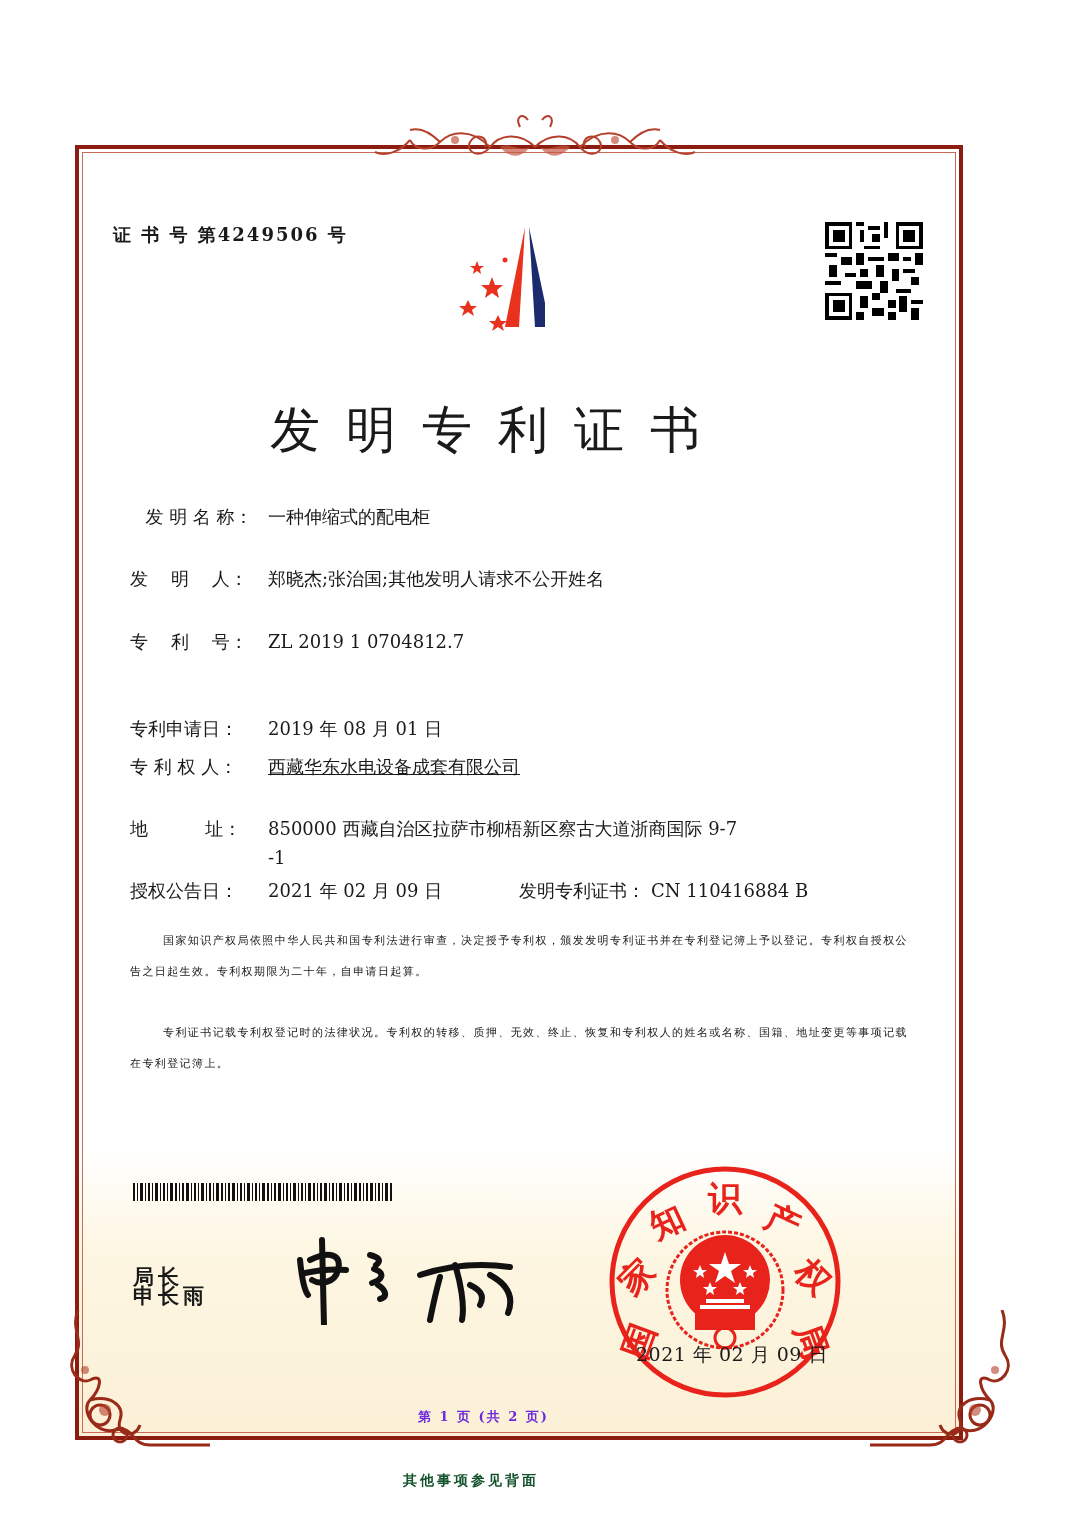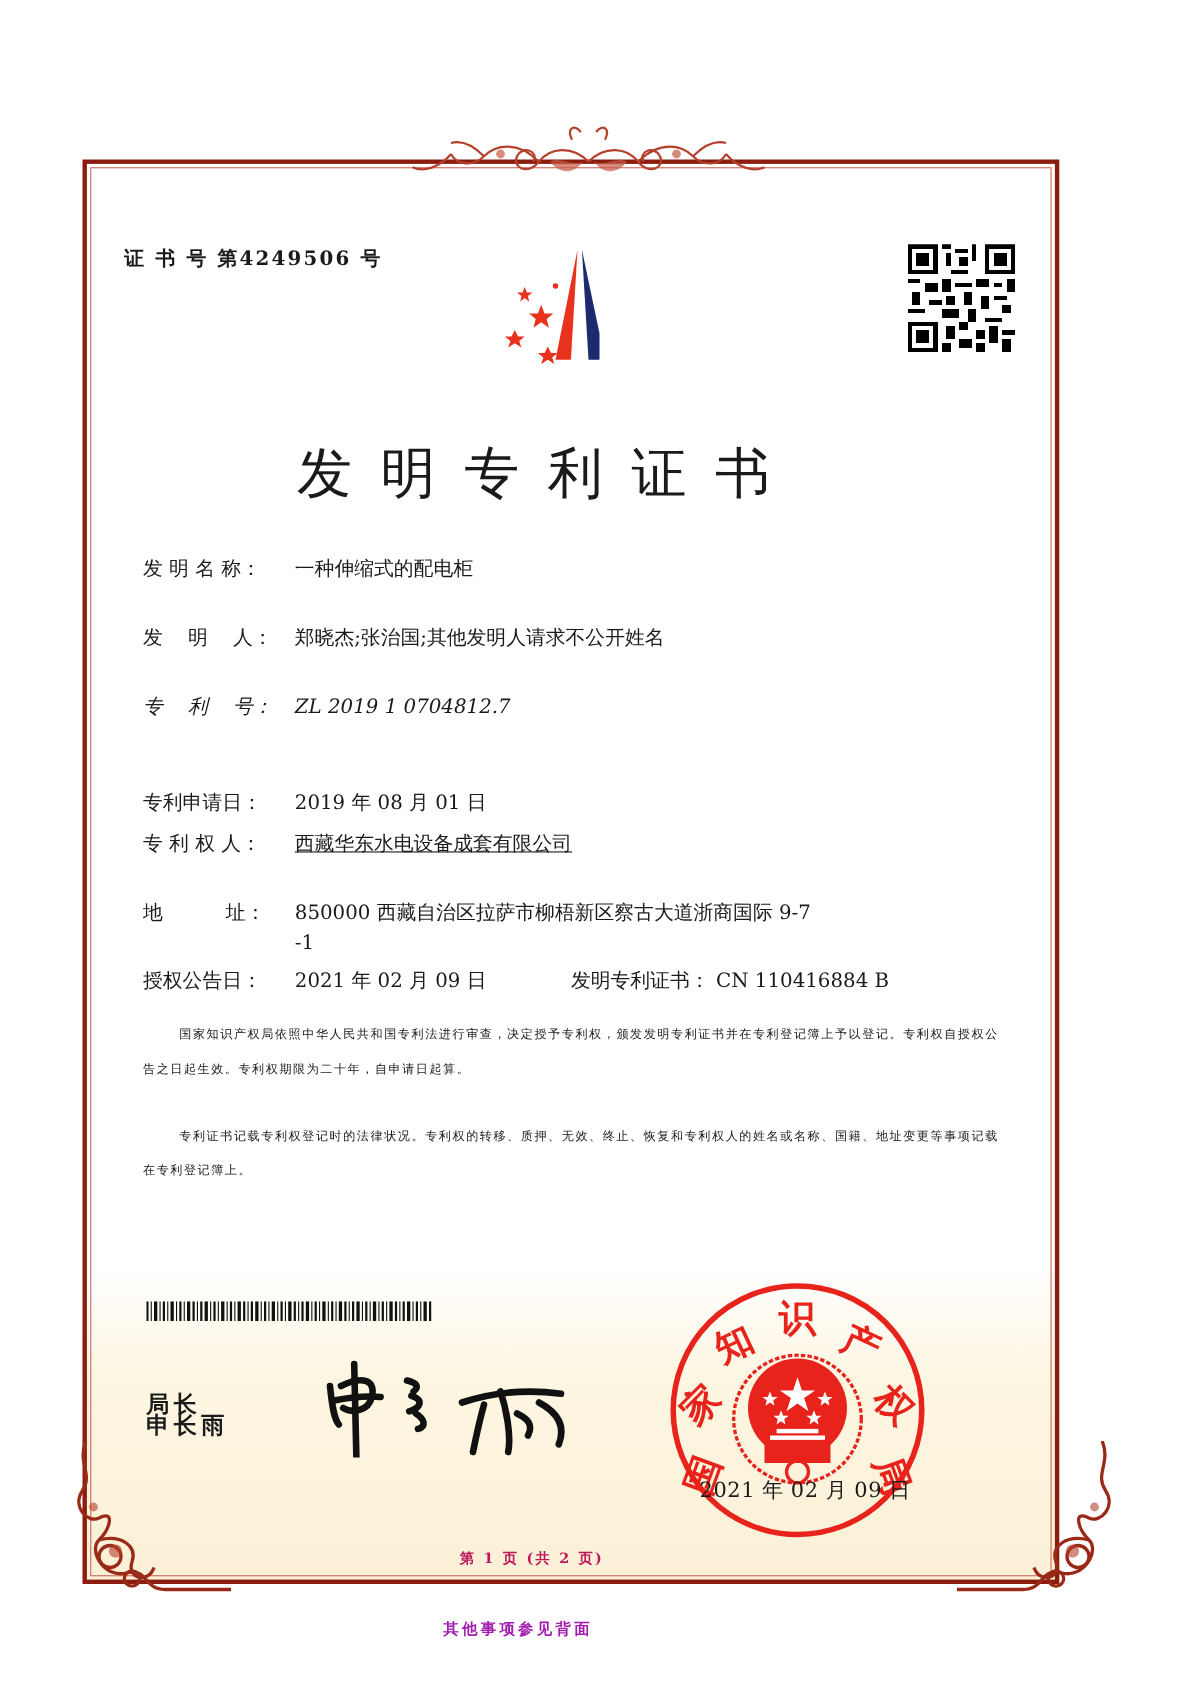--- a/index.html
+++ b/index.html
@@ -37,21 +37,21 @@
 
   .title {
     position: absolute; left: 270px; top: 397px; width: 480px;
     font-size: 50px; letter-spacing: 26px; font-weight: normal; white-space: nowrap;
   }
   .field {
     position: absolute; left: 130px; font-size: 18px; white-space: nowrap;
   }
   .field .label { display: inline-block; width: 138px; letter-spacing: 0; }
   .field .val { font-family: "DejaVu Serif", serif; }
-  .f1 { top: 505px; } .f2 { top: 567px; } .f3 { top: 630px; font-style: italic; }
+  .f1 { top: 505px; text-align: center; } .f2 { top: 567px; } .f3 { top: 630px; }
   .f4 { top: 692px; margin-top: 25px; } .f5 { top: 755px; text-decoration: underline; } .f6 { top: 817px; }
   .f6b { position: absolute; left: 268px; top: 847px; font-size: 18px; }
   .f7 { top: 879px; }
   .f8 { position: absolute; left: 519px; top: 879px; font-size: 18px; white-space: nowrap; }
   .f8 .label { display: inline-block; width: 132px; }
 
   .para {
     position: absolute; left: 130px; width: 778px; font-size: 11px; line-height: 31px;
     text-indent: 33px; letter-spacing: 1.4px; text-align: justify;
   }
@@ -65,25 +65,25 @@
   .director-title { top: 1263px; } .director-name { top: 1282px; }
   .signature { position: absolute; left: 290px; top: 1235px; width: 240px; height: 90px; }
 
   .seal { position: absolute; left: 600px; top: 1160px; width: 250px; height: 245px; }
   .seal-date {
     position: absolute; left: 636px; top: 1342px; font-size: 19px; letter-spacing: 0.5px;
     color: #1a1a1a;
   }
   .page-no {
     position: absolute; left: 418px; top: 1408px; font-size: 13px; font-weight: bold;
-    letter-spacing: 2px; color: #be185d;
+    letter-spacing: 2px; color: #6d28d9;
   }
   .back-note {
     position: absolute; left: 403px; top: 1472px; font-size: 14px; letter-spacing: 3px;
-    font-weight: bold; color: #a21caf;
+    font-weight: bold; color: #14532d;
   }
 </style>
 </head>
 <body>
 
 <div class="paper-tint"></div>
 
 <div class="frame-outer"></div>
 <div class="frame-inner"></div>
 

